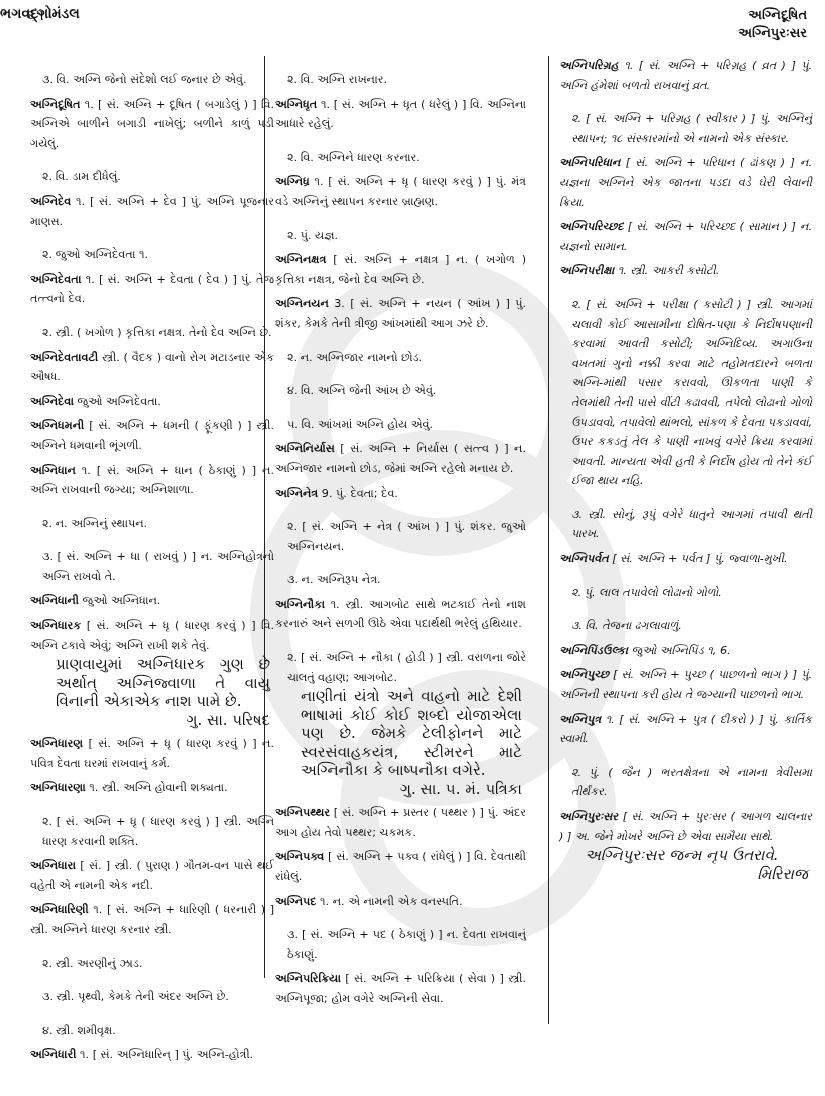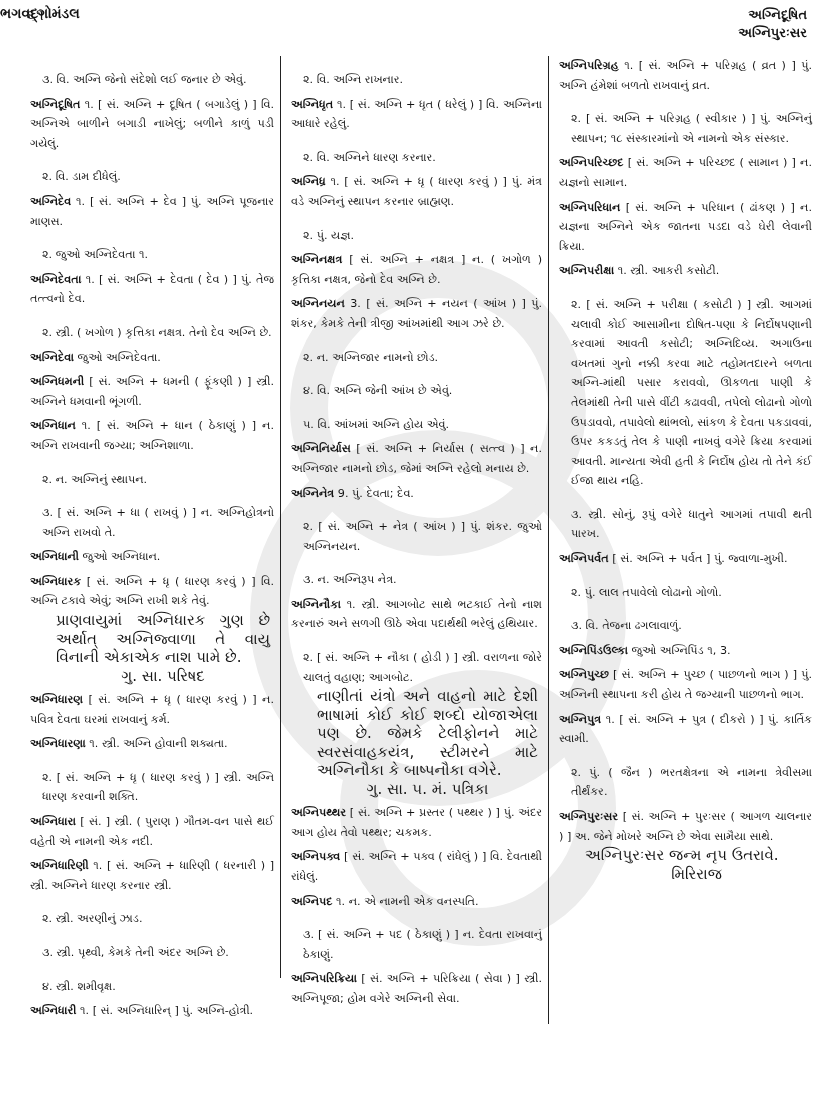--- a/index.html
+++ b/index.html
@@ -30,29 +30,29 @@
     }
     .columns {
       position: absolute; top: 56px; left: 0; width: 825px; height: 1040px;
       z-index: 1;
     }
     .col {
       position: absolute; top: 0; bottom: 0; padding: 0 6px 0 10px;
       box-sizing: border-box; font-size: 11.2px; line-height: 19.6px;
     }
     .col-1 { left: 22px; width: 258px; padding-left: 8px; }
-    .col-2 { left: 280px; width: 268px; border-left: 1.5px solid #222; }
+    .col-2 { left: 264px; width: 268px; border-left: 1.5px solid #222; }
     .col-3 { left: 548px; width: 270px; border-left: 1.5px solid #222; }
     .col-2 { bottom: 118px; }
-    .col-3 { bottom: 72px; }
+    .col-3 { bottom: 72px; font-style: italic; }
     .entry { margin: 0 0 5px 0; text-align: justify; }
     .hw { font-weight: bold; }
     .sense { padding-left: 12px; margin-top: 14px; }
     .quote { font-size: 15px; line-height: 18.5px; padding-left: 26px; padding-right: 4px; text-align: justify; }
-    .quote-src { text-align: center; display: block; }
+    .quote-src { text-align: right; display: block; }
   </style>
 </head>
 <body>
 
 <div class="watermark">
   <div class="ring" style="left:40px;top:20px;width:220px;height:220px;"></div>
   <div class="ring" style="left:0px;top:190px;width:300px;height:300px;"></div>
   <div class="ring" style="left:90px;top:430px;width:200px;height:200px;"></div>
 </div>
 
@@ -76,20 +76,23 @@
       </div>
       <div class="entry">
         <div class="first-sense"><span class="hw">અગ્નિદેવ</span> <span>૧. [ સં. અગ્નિ + દેવ ] પું. અગ્નિ પૂજનાર માણસ.</span></div>
         <div class="sense"><span>૨. જુઓ અગ્નિદેવતા ૧.</span></div>
       </div>
       <div class="entry">
         <div class="first-sense"><span class="hw">અગ્નિદેવતા</span> <span>૧. [ સં. અગ્નિ + દેવતા ( દેવ ) ] પું. તેજ તત્ત્વનો દેવ.</span></div>
         <div class="sense"><span>૨. સ્ત્રી. ( ખગોળ ) કૃત્તિકા નક્ષત્ર. તેનો દેવ અગ્નિ છે.</span></div>
       </div>
       <div class="entry">
+        <div class="first-sense"><span class="hw">અગ્નિદેવતાવટી</span> <span>સ્ત્રી. ( વૈદક ) વાનો રોગ મટાડનાર એક ઔષધ.</span></div>
+      </div>
+      <div class="entry">
         <div class="first-sense"><span class="hw">અગ્નિદેવા</span> <span>જુઓ અગ્નિદેવતા.</span></div>
       </div>
       <div class="entry">
         <div class="first-sense"><span class="hw">અગ્નિધમની</span> <span>[ સં. અગ્નિ + ધમની ( ફૂંકણી ) ] સ્ત્રી. અગ્નિને ધમવાની ભૂંગળી.</span></div>
       </div>
       <div class="entry">
         <div class="first-sense"><span class="hw">અગ્નિધાન</span> <span>૧. [ સં. અગ્નિ + ધાન ( ઠેકાણું ) ] ન. અગ્નિ રાખવાની જગ્યા; અગ્નિશાળા.</span></div>
         <div class="sense"><span>૨. ન. અગ્નિનું સ્થાપન.</span></div>
         <div class="sense"><span>૩. [ સં. અગ્નિ + ધા ( રાખવું ) ] ન. અગ્નિહોત્રનો અગ્નિ રાખવો તે.</span></div>
       </div>
@@ -167,39 +170,39 @@
       <div class="entry">
         <div class="first-sense"><span class="hw">અગ્નિપરિક્રિયા</span> <span>[ સં. અગ્નિ + પરિક્રિયા ( સેવા ) ] સ્ત્રી. અગ્નિપૂજા; હોમ વગેરે અગ્નિની સેવા.</span></div>
       </div>
     </div>
   <div class="col col-3">
       <div class="entry">
         <div class="first-sense"><span class="hw">અગ્નિપરિગ્રહ</span> <span>૧. [ સં. અગ્નિ + પરિગ્રહ ( વ્રત ) ] પું. અગ્નિ હંમેશાં બળતો રાખવાનું વ્રત.</span></div>
         <div class="sense"><span>૨. [ સં. અગ્નિ + પરિગ્રહ ( સ્વીકાર ) ] પું. અગ્નિનું સ્થાપન; ૧૮ સંસ્કારમાંનો એ નામનો એક સંસ્કાર.</span></div>
       </div>
       <div class="entry">
+        <div class="first-sense"><span class="hw">અગ્નિપરિધાન</span> <span>[ સં. અગ્નિ + પરિધાન ( ઢાંકણ ) ] ન. યજ્ઞના અગ્નિને એક જાતના પડદા વડે ઘેરી લેવાની ક્રિયા.</span></div>
+      </div>
+      <div class="entry">
         <div class="first-sense"><span class="hw">અગ્નિપરિચ્છદ</span> <span>[ સં. અગ્નિ + પરિચ્છદ ( સામાન ) ] ન. યજ્ઞનો સામાન.</span></div>
-      </div>
-      <div class="entry">
-        <div class="first-sense"><span class="hw">અગ્નિપરિધાન</span> <span>[ સં. અગ્નિ + પરિધાન ( ઢાંકણ ) ] ન. યજ્ઞના અગ્નિને એક જાતના પડદા વડે ઘેરી લેવાની ક્રિયા.</span></div>
       </div>
       <div class="entry">
         <div class="first-sense"><span class="hw">અગ્નિપરીક્ષા</span> <span>૧. સ્ત્રી. આકરી કસોટી.</span></div>
         <div class="sense"><span>૨. [ સં. અગ્નિ + પરીક્ષા ( કસોટી ) ] સ્ત્રી. આગમાં ચલાવી કોઈ આસામીના દોષિત-પણા કે નિર્દોષપણાની કરવામાં આવતી કસોટી; અગ્નિદિવ્ય. અગાઉના વખતમાં ગુનો નક્કી કરવા માટે તહોમતદારને બળતા અગ્નિ-માંથી પસાર કરાવવો, ઊકળતા પાણી કે તેલમાંથી તેની પાસે વીંટી કઢાવવી, તપેલો લોઢાનો ગોળો ઉપડાવવો, તપાવેલો થાંભલો, સાંકળ કે દેવતા પકડાવવાં, ઉપર કકડતું તેલ કે પાણી નાખવું વગેરે ક્રિયા કરવામાં આવતી. માન્યતા એવી હતી કે નિર્દોષ હોય તો તેને કંઈ ઈજા થાય નહિ.</span></div>
         <div class="sense"><span>૩. સ્ત્રી. સોનું, રૂપું વગેરે ધાતુને આગમાં તપાવી થતી પારખ.</span></div>
       </div>
       <div class="entry">
         <div class="first-sense"><span class="hw">અગ્નિપર્વત</span> <span>[ સં. અગ્નિ + પર્વત ] પું. જ્વાળા-મુખી.</span></div>
       </div>
       <div class="entry">
         <div class="sense"><span>૨. પું. લાલ તપાવેલો લોઢાનો ગોળો.</span></div>
         <div class="sense"><span>૩. વિ. તેજના ઢગલાવાળું.</span></div>
       </div>
       <div class="entry">
-        <div class="first-sense"><span class="hw">અગ્નિપિંડઉલ્કા</span> <span>જુઓ અગ્નિપિંડ ૧, 3.</span></div>
+        <div class="first-sense"><span class="hw">અગ્નિપિંડઉલ્કા</span> <span>જુઓ અગ્નિપિંડ ૧, 6.</span></div>
       </div>
       <div class="entry">
         <div class="first-sense"><span class="hw">અગ્નિપુચ્છ</span> <span>[ સં. અગ્નિ + પુચ્છ ( પાછળનો ભાગ ) ] પું. અગ્નિની સ્થાપના કરી હોય તે જગ્યાની પાછળનો ભાગ.</span></div>
       </div>
       <div class="entry">
         <div class="first-sense"><span class="hw">અગ્નિપુત્ર</span> <span>૧. [ સં. અગ્નિ + પુત્ર ( દીકરો ) ] પું. કાર્તિક સ્વામી.</span></div>
         <div class="sense"><span>૨. પું. ( જૈન ) ભરતક્ષેત્રના એ નામના ત્રેવીસમા તીર્થંકર.</span></div>
       </div>
       <div class="entry">
         <div class="first-sense"><span class="hw">અગ્નિપુરઃસર</span> <span>[ સં. અગ્નિ + પુરઃસર ( આગળ ચાલનાર ) ] અ. જેને મોખરે અગ્નિ છે એવા સામૈયા સાથે.</span></div>

